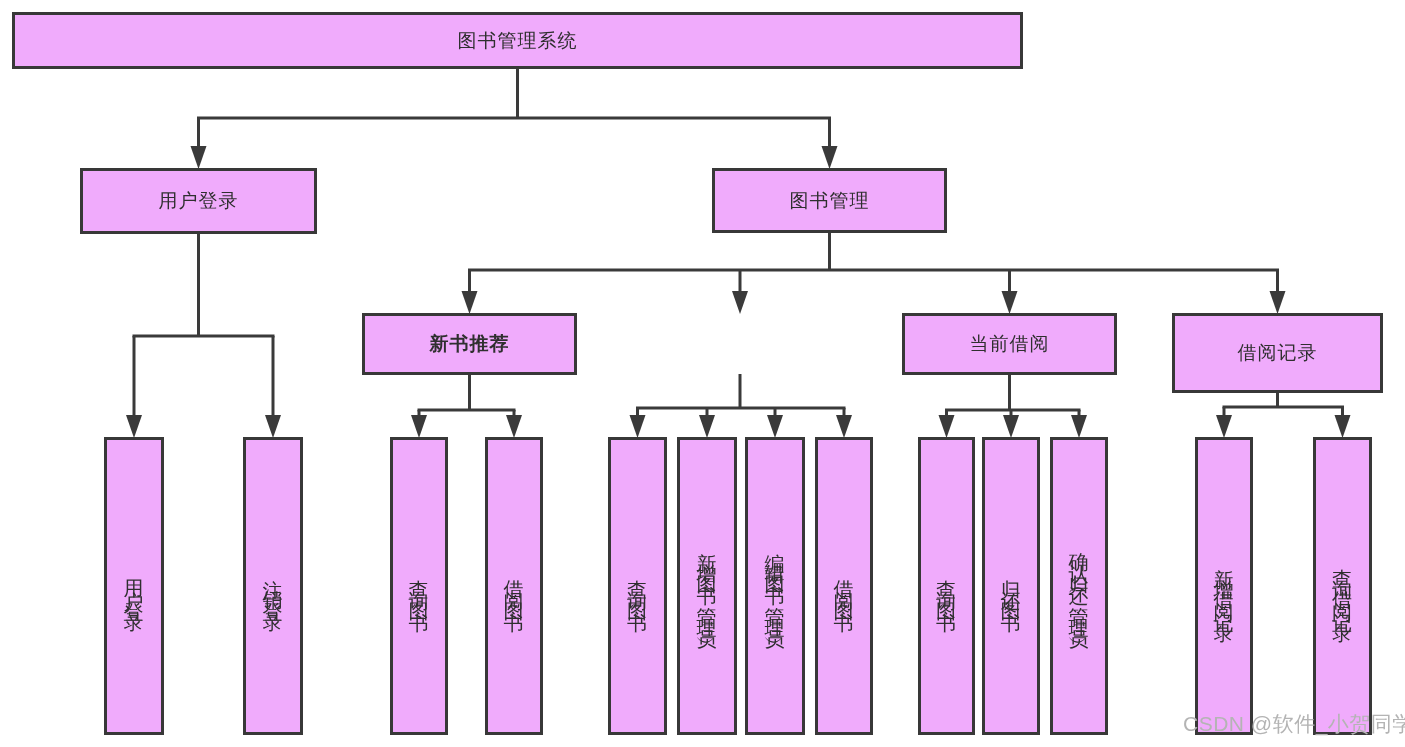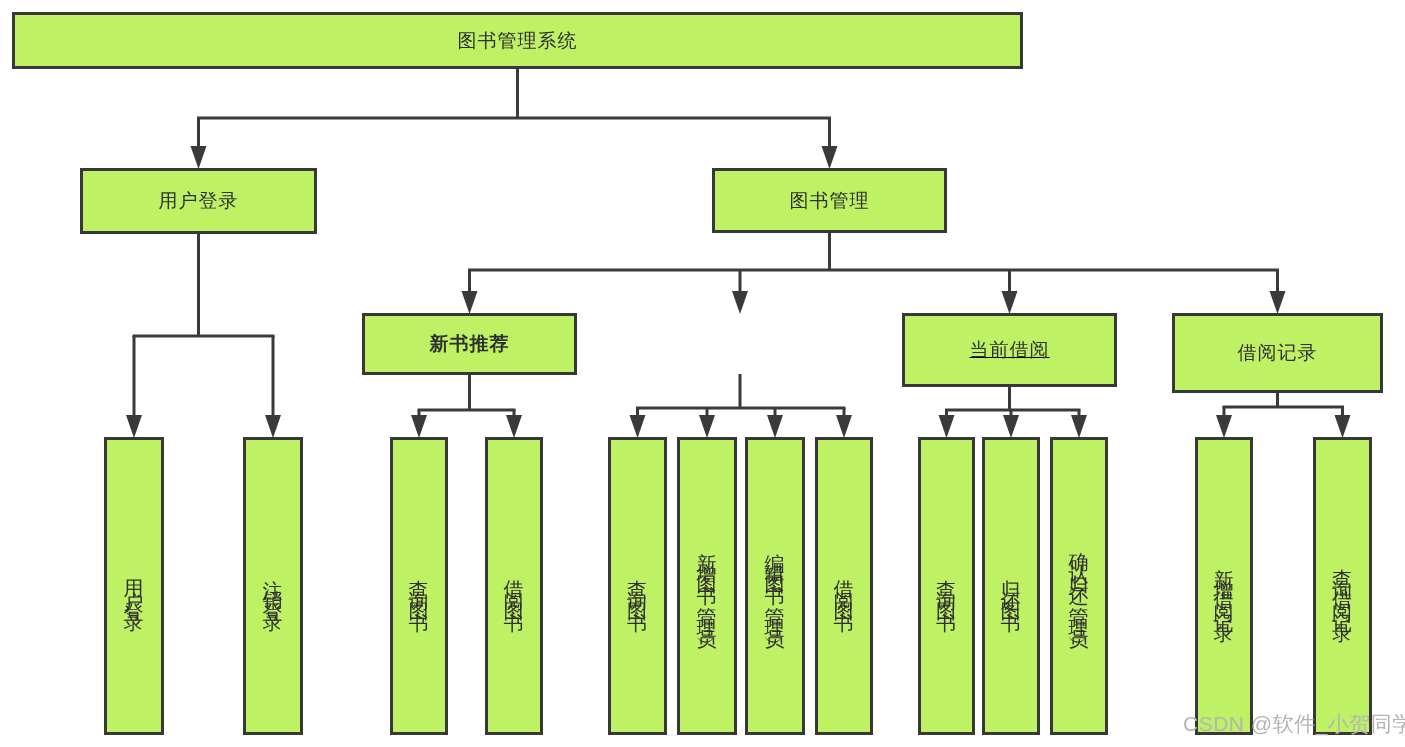--- a/index.html
+++ b/index.html
@@ -17,21 +17,21 @@
     overflow:hidden;
   }
   #edges{
     position:absolute;left:0;top:0;width:1405px;height:747px;
     pointer-events:none;
   }
   .node{
     position:absolute;
     box-sizing:border-box;
     border:3px solid var(--border);
-    background:#bef264;
+    background:#f0abfc;
     display:flex;
     align-items:center;
     justify-content:center;
     z-index:1;
   }
   .node .label{
     color:var(--text);
     font-size:19px;
     letter-spacing:1px;
     white-space:nowrap;
@@ -142,21 +142,21 @@
     </div>
     <div class="node vertical" style="left: 677px; top: 437px; width: 60px; height: 298px;">
       <span class="label">新增图书（管理员）</span>
     </div>
     <div class="node vertical" style="left: 745px; top: 437px; width: 60px; height: 298px;">
       <span class="label">编辑图书（管理员）</span>
     </div>
     <div class="node vertical" style="left: 815px; top: 437px; width: 58px; height: 298px;">
       <span class="label">借阅图书</span>
     </div>
-    <div class="node" style="left: 902px; top: 313px; width: 215px; height: 74px; text-decoration: underline;">
+    <div class="node" style="left: 902px; top: 313px; width: 215px; height: 62px;">
       <span class="label">当前借阅</span>
     </div>
     <div class="node vertical" style="left: 918px; top: 437px; width: 57px; height: 298px;">
       <span class="label">查询图书</span>
     </div>
     <div class="node vertical" style="left: 982px; top: 437px; width: 58px; height: 298px;">
       <span class="label">归还图书</span>
     </div>
     <div class="node vertical" style="left: 1050px; top: 437px; width: 58px; height: 298px;">
       <span class="label">确认归还（管理员）</span>

